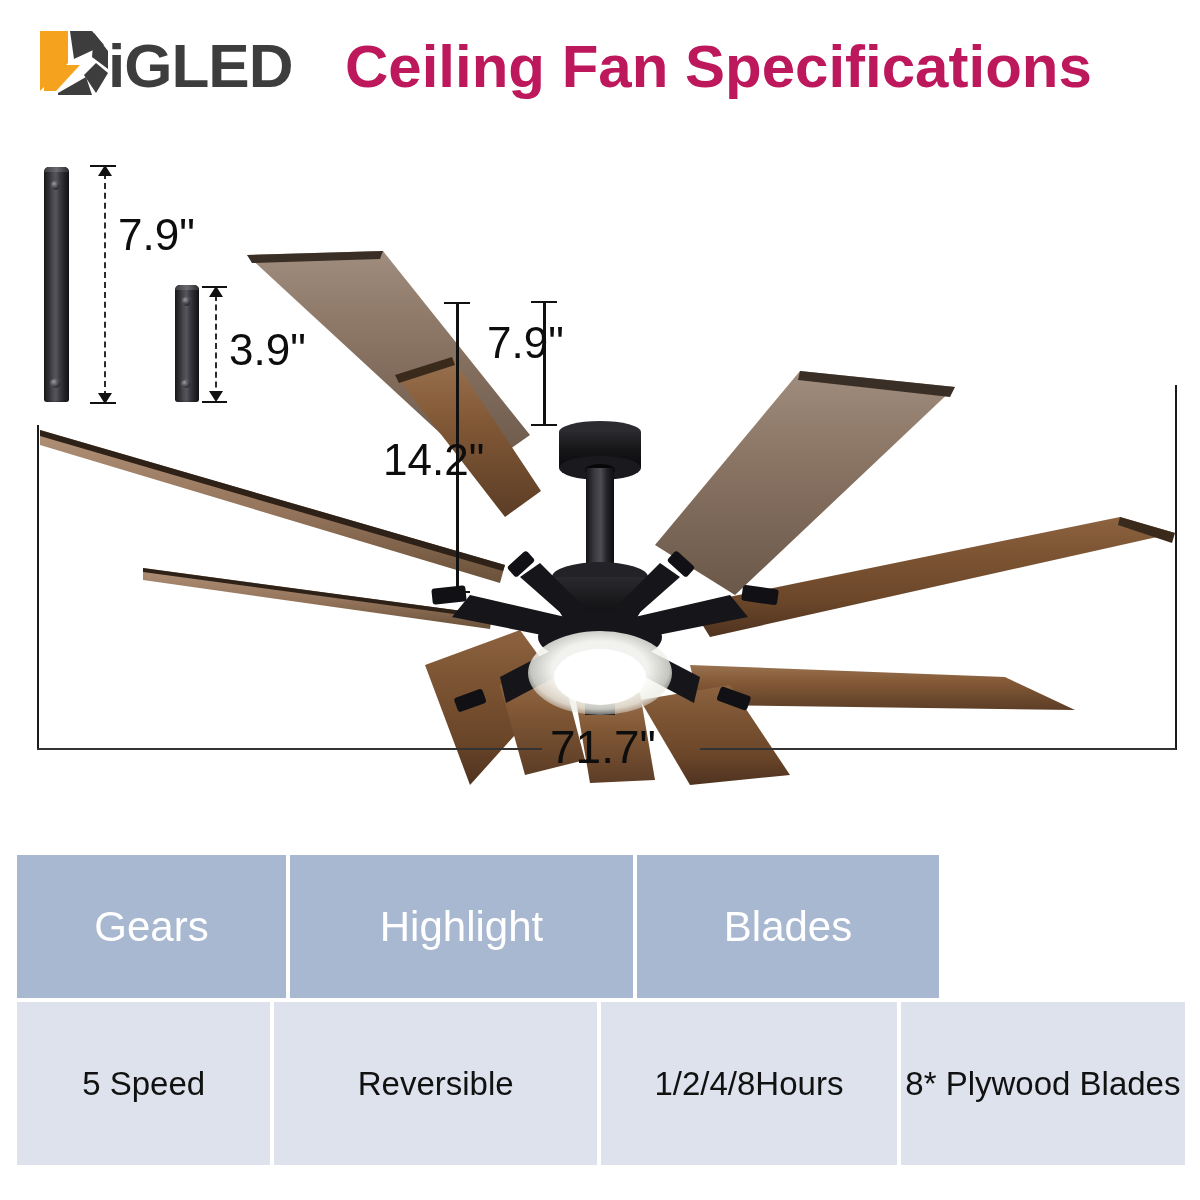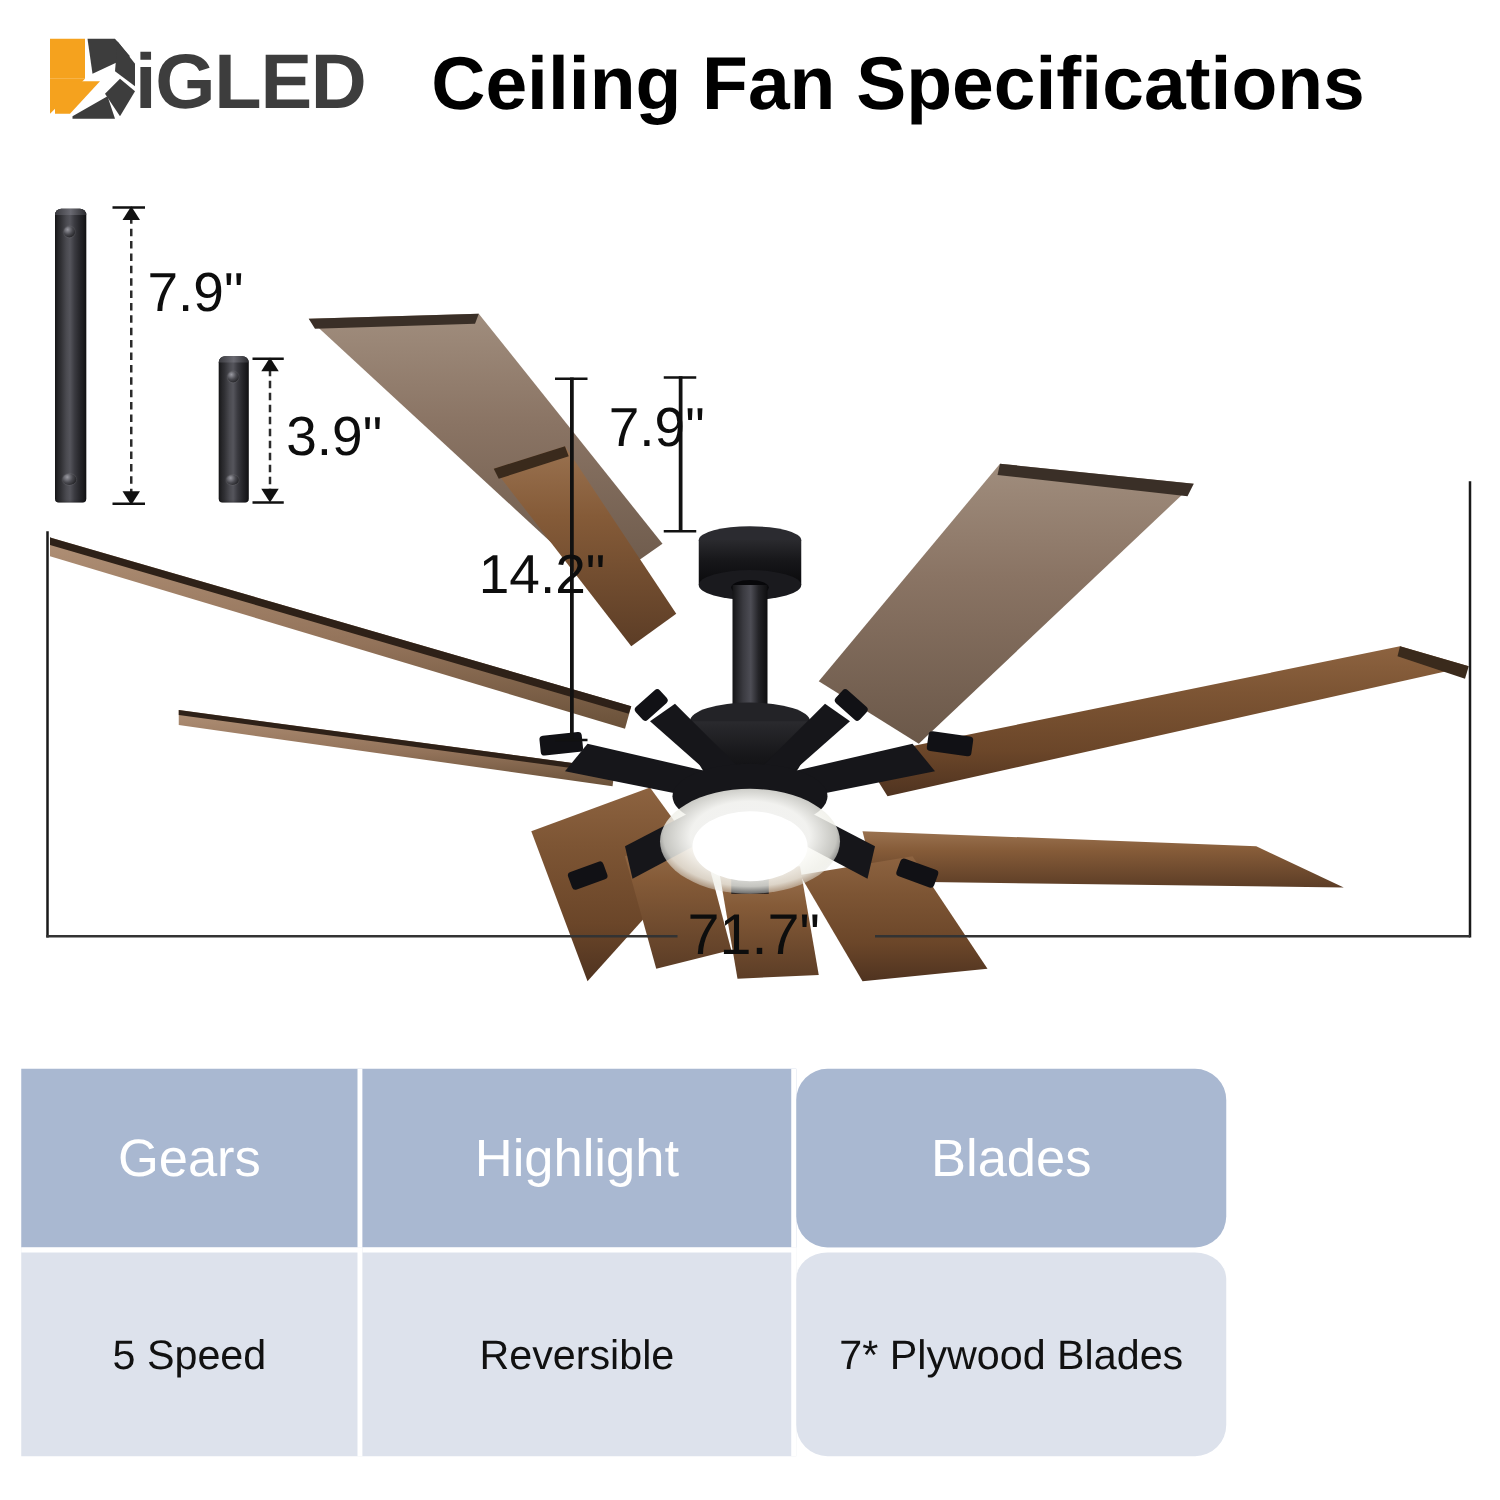--- a/index.html
+++ b/index.html
@@ -34,21 +34,21 @@
     color: #3d3d3d;
     letter-spacing: -1px;
     line-height: 66px;
     white-space: nowrap;
   }
   #page-title {
     position: absolute;
     left: 345px; top: 34px;
     font-size: 60px;
     font-weight: bold;
-    color: #000000;
+    color: #be185d;
     line-height: 66px;
     white-space: nowrap;
   }
 
   
   #diagram {
     position: absolute;
     left: 0; top: 125px;
     width: 1200px; height: 710px;
   }
@@ -160,21 +160,21 @@
   #t-body .t-cell {
     background: #dde2ec;
     color: #111111;
     font-size: 33px;
     font-weight: 400;
     border-top: 4px solid #ffffff;
   }
   .col-0 { width: 273px; }
   .col-1 { width: 347px; }
   .col-2 { width: 318px; }
-  .col-3 { width: 344px; border-radius: 25px; }
+  .col-3 { width: 302px; }
 </style>
 </head>
 <body>
 
 <div id="header">
 
   <div id="logo-mark">
     <svg width="78" height="70" viewBox="0 0 78 70">
 
       <polygon points="6,2 34,2 34,34 6,34" fill="#F5A21E"></polygon>
@@ -380,15 +380,16 @@
 
   <div id="t-head" class="t-row">
     <div class="t-cell col-0">Gears</div>
     <div class="t-cell col-1">Highlight</div>
     <div class="t-cell col-3">Blades</div>
   </div>
 
   <div id="t-body" class="t-row">
     <div class="t-cell col-0">5 Speed</div>
     <div class="t-cell col-1">Reversible</div>
-    <div class="t-cell col-3">7* Plywood Blades</div>
+    <div class="t-cell col-2">1/2/4/8Hours</div>
+    <div class="t-cell col-3">8* Plywood Blades</div>
   </div>
 </div>
 
 </body></html>

